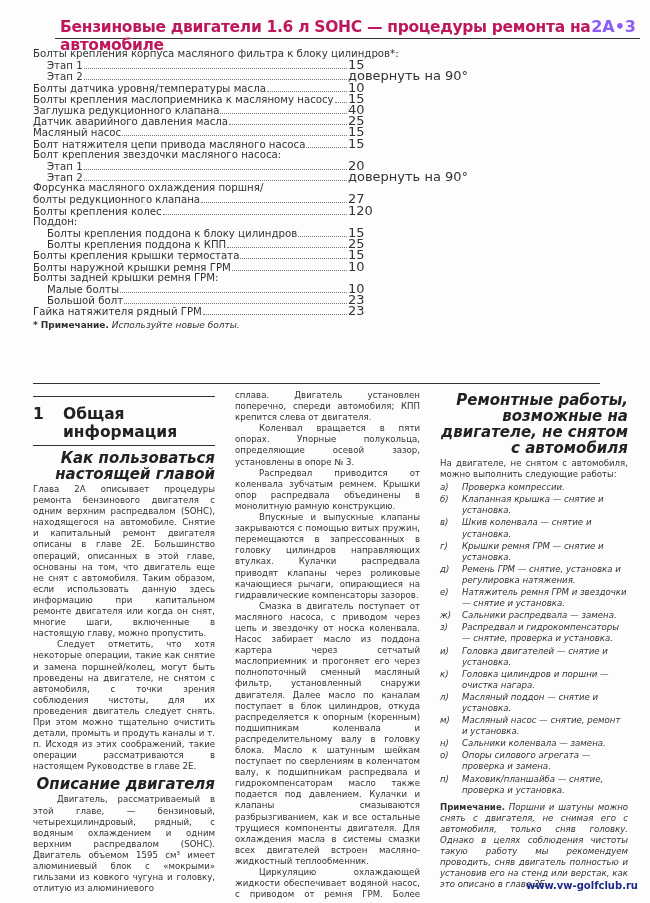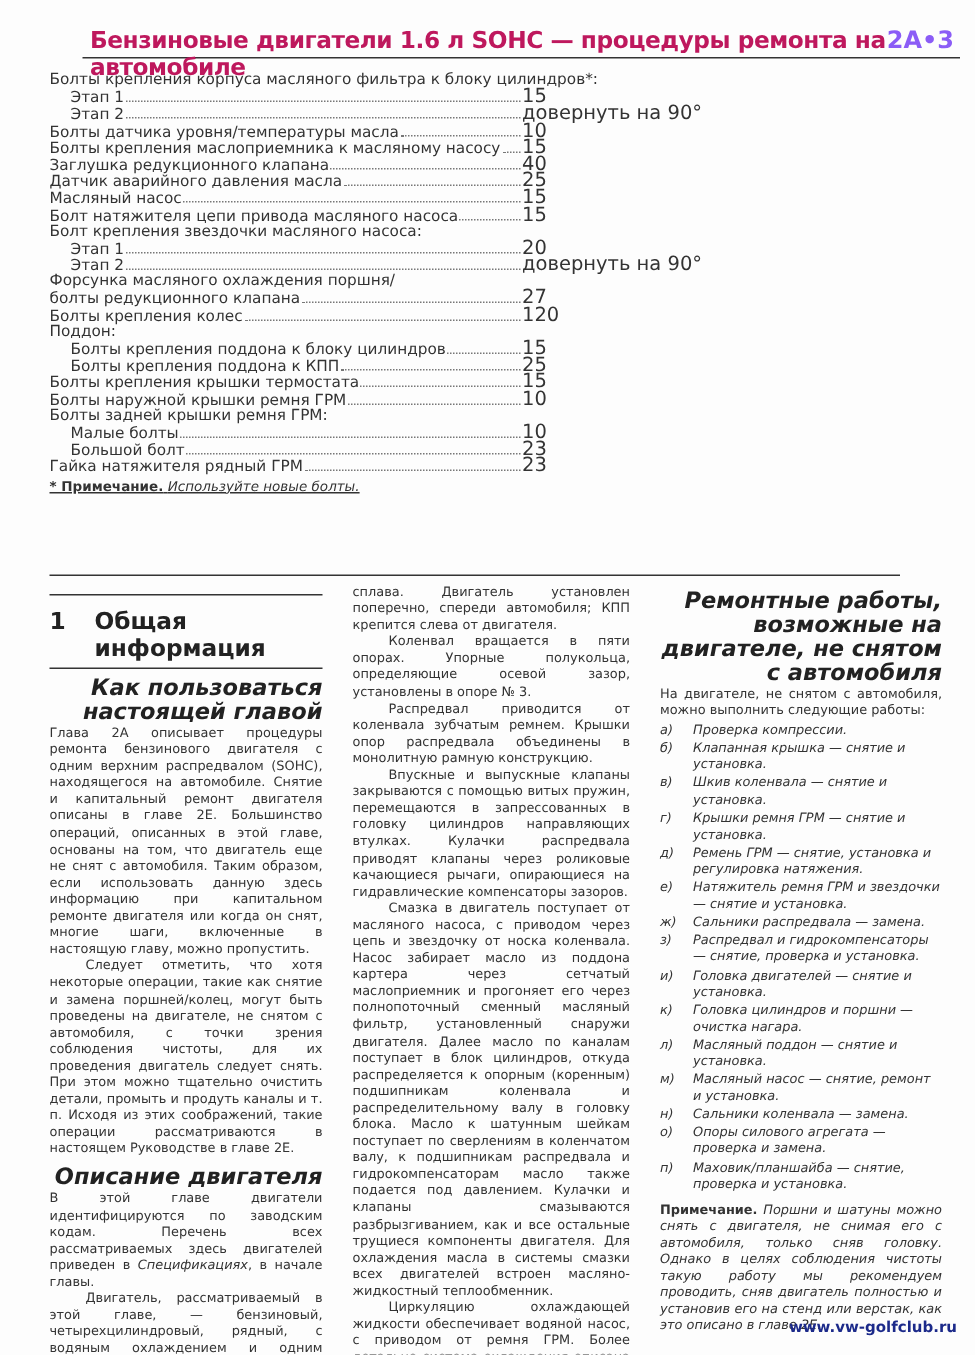--- a/index.html
+++ b/index.html
@@ -21,21 +21,21 @@
   .spec-table {
     position:absolute; left:33px; top:48px; width:410px;
     font-size:10.2px; line-height:11.2px; color:#333;
   }
   .spec-row { display:flex; align-items:baseline; white-space:nowrap; height:11.2px; }
   .spec-row.indent .spec-label { padding-left:14px; }
   .spec-label { flex:0 0 auto; }
   .spec-leader { flex:1 1 auto; border-bottom:1px dotted #777; margin:0 1px 2px 1px; min-width:4px; }
   .spec-value { flex:0 0 auto; font-size:13px; }
   .spec-row .value-col { width:95px; }
-  .spec-note { margin-top:3px; font-size:9px;text-decoration:underline; }
+  .spec-note { margin-top:3px; font-size:9px; }
   .spec-note b { font-weight:bold; }
   .spec-note i { font-style:italic; }
 
   .hr-main { position:absolute; left:33px; top:383px; width:567px; border-top:1.5px solid #333; }
   .col { position:absolute; top:390px; font-size:8.6px; line-height:11.1px; color:#333; text-align:justify; }
   .col1 { left:33px; width:182px; }
   .col2 { left:235px; width:185px; }
   .col3 { left:440px; width:188px; }
   .sec-title {
     display:flex; font-size:15.5px; font-weight:bold; line-height:18px; color:#222;
@@ -187,21 +187,20 @@
 
 <div class="col col1">
   <div class="sec-title">
     <span class="num">1</span>
     <span style="width:120px;">Общая информация</span>
   </div>
   <div class="sub-head">Как пользоваться настоящей главой</div>
   <p>Глава 2A описывает процедуры ремонта бензинового двигателя с одним верхним распредвалом (SOHC), находящегося на автомобиле. Снятие и капитальный ремонт двигателя описаны в главе 2E. Большинство операций, описанных в этой главе, основаны на том, что двигатель еще не снят с автомобиля. Таким образом, если использовать данную здесь информацию при капитальном ремонте двигателя или когда он снят, многие шаги, включенные в настоящую главу, можно пропустить.</p>
   <p class="ind">Следует отметить, что хотя некоторые операции, такие как снятие и замена поршней/колец, могут быть проведены на двигателе, не снятом с автомобиля, с точки зрения соблюдения чистоты, для их проведения двигатель следует снять. При этом можно тщательно очистить детали, промыть и продуть каналы и т. п. Исходя из этих соображений, такие операции рассматриваются в настоящем Руководстве в главе 2E.</p>
   <div class="sub-head">Описание двигателя</div>
-  <p><span>В этой главе двигатели идентифицируются по заводским кодам. Перечень всех рассматриваемых здесь двигателей приведен в </span><i>Спецификациях</i><span>, в начале главы.</span></p>
   <p class="ind">Двигатель, рассматриваемый в этой главе, — бензиновый, четырехцилиндровый, рядный, с водяным охлаждением и одним верхним распредвалом (SOHC). Двигатель объемом 1595 см³ имеет алюминиевый блок с «мокрыми» гильзами из ковкого чугуна и головку, отлитую из алюминиевого</p>
 </div>
 
 <div class="col col2">
   <p>сплава. Двигатель установлен поперечно, спереди автомобиля; КПП крепится слева от двигателя.</p>
   <p class="ind">Коленвал вращается в пяти опорах. Упорные полукольца, определяющие осевой зазор, установлены в опоре № 3.</p>
   <p class="ind">Распредвал приводится от коленвала зубчатым ремнем. Крышки опор распредвала объединены в монолитную рамную конструкцию.</p>
   <p class="ind">Впускные и выпускные клапаны закрываются с помощью витых пружин, перемещаются в запрессованных в головку цилиндров направляющих втулках. Кулачки распредвала приводят клапаны через роликовые качающиеся рычаги, опирающиеся на гидравлические компенсаторы зазоров.</p>
   <p class="ind">Смазка в двигатель поступает от масляного насоса, с приводом через цепь и звездочку от носка коленвала. Насос забирает масло из поддона картера через сетчатый маслоприемник и прогоняет его через полнопоточный сменный масляный фильтр, установленный снаружи двигателя. Далее масло по каналам поступает в блок цилиндров, откуда распределяется к опорным (коренным) подшипникам коленвала и распределительному валу в головку блока. Масло к шатунным шейкам поступает по сверлениям в коленчатом валу, к подшипникам распредвала и гидрокомпенсаторам масло также подается под давлением. Кулачки и клапаны смазываются разбрызгиванием, как и все остальные трущиеся компоненты двигателя. Для охлаждения масла в системы смазки всех двигателей встроен масляно-жидкостный теплообменник.</p>
   <p class="ind">Циркуляцию охлаждающей жидкости обеспечивает водяной насос, с приводом от ремня ГРМ. Более детально система охлаждения описана в главе 3.</p>

